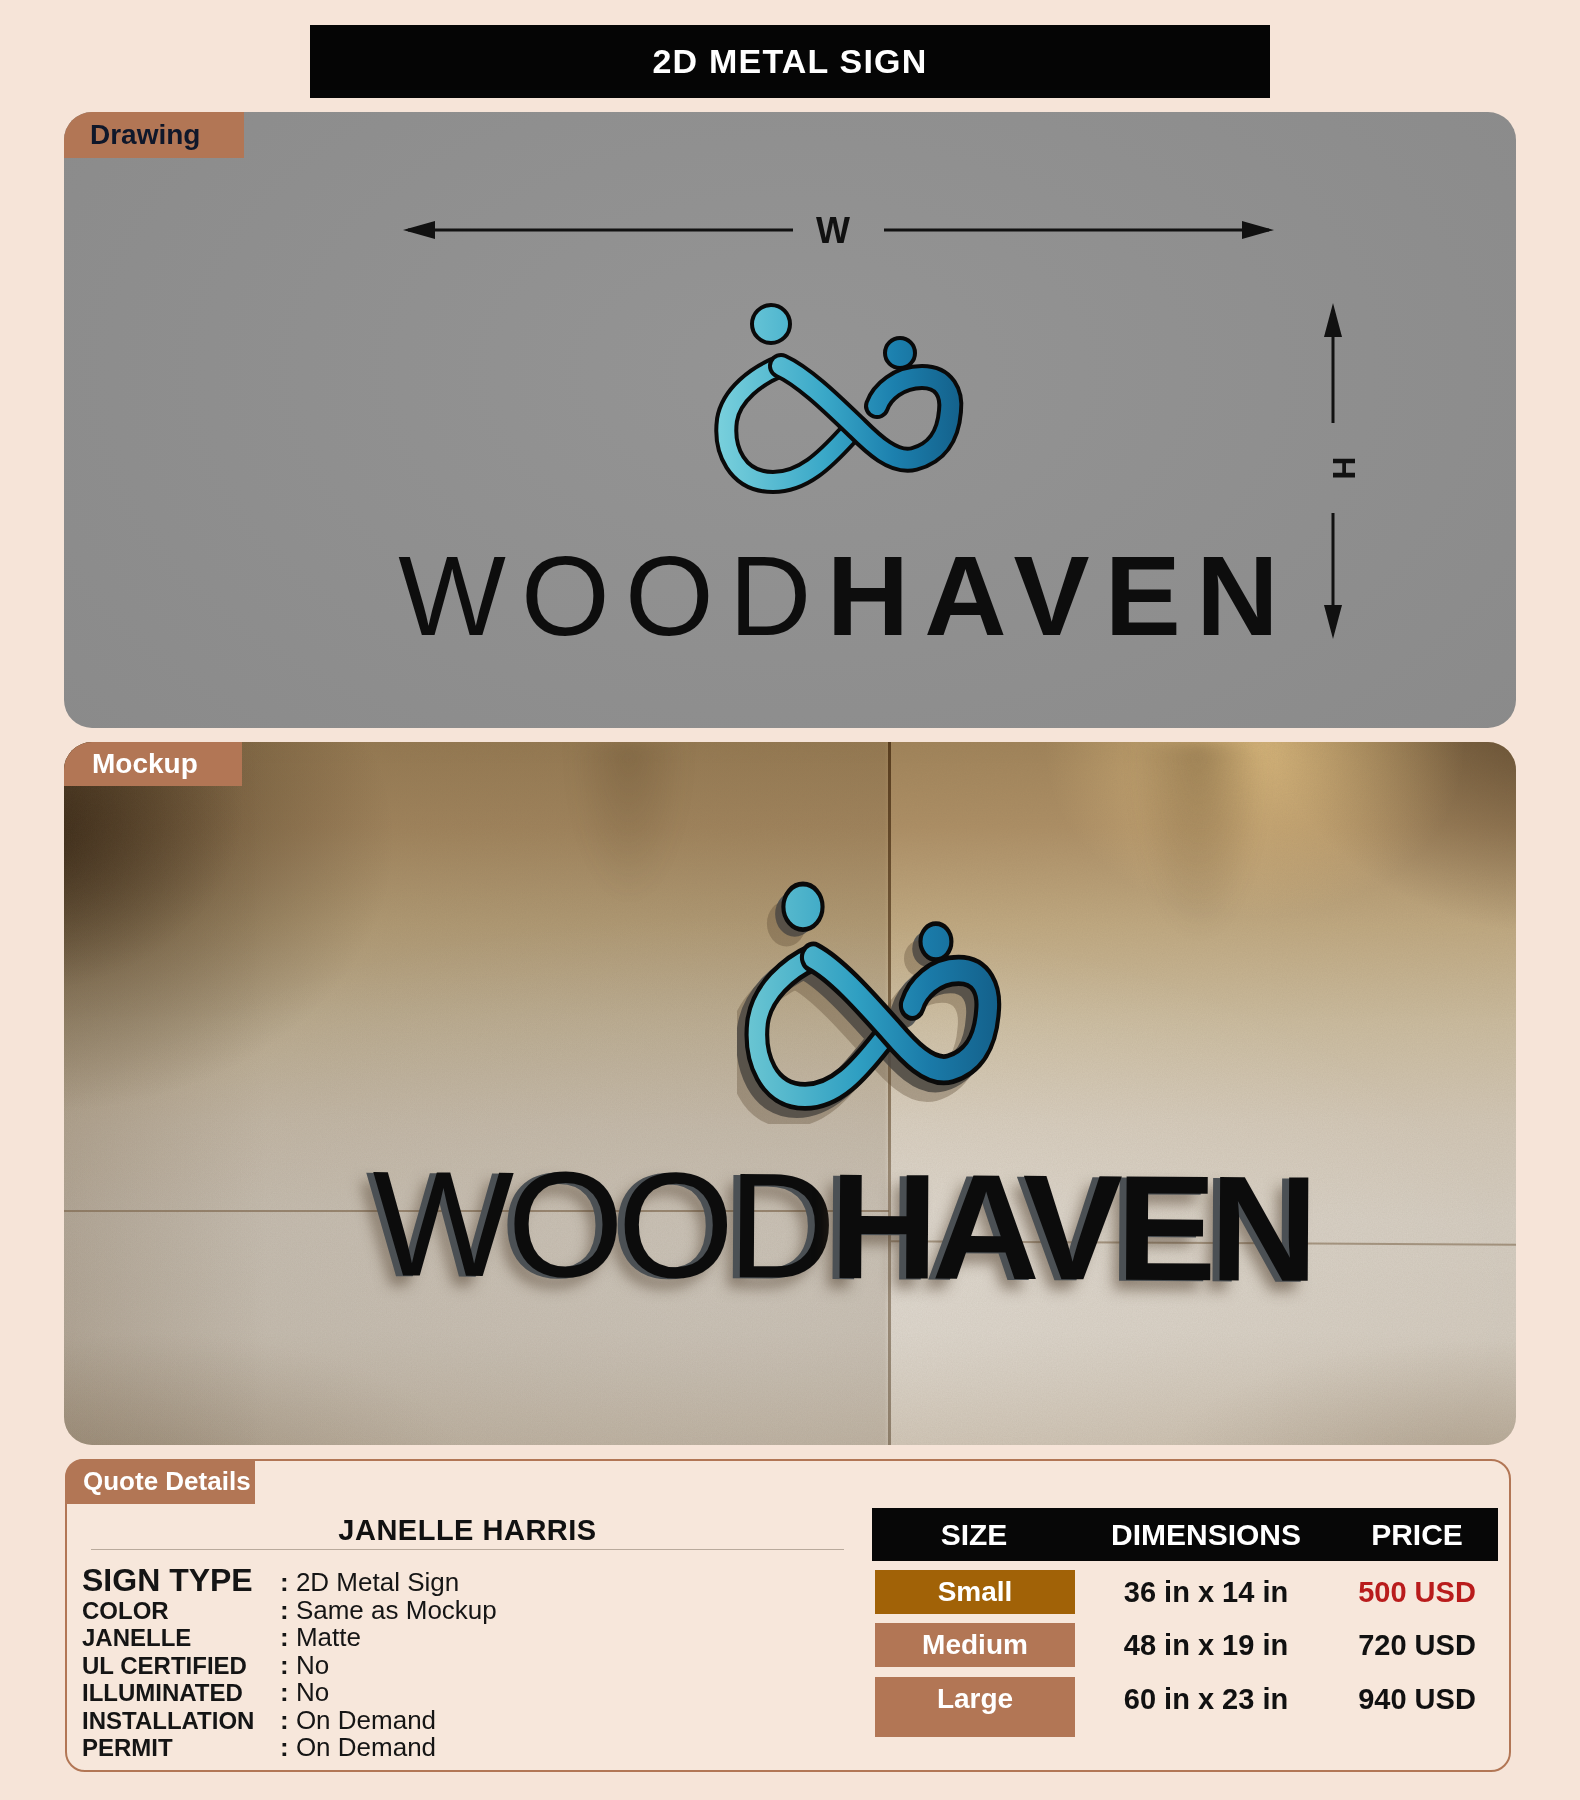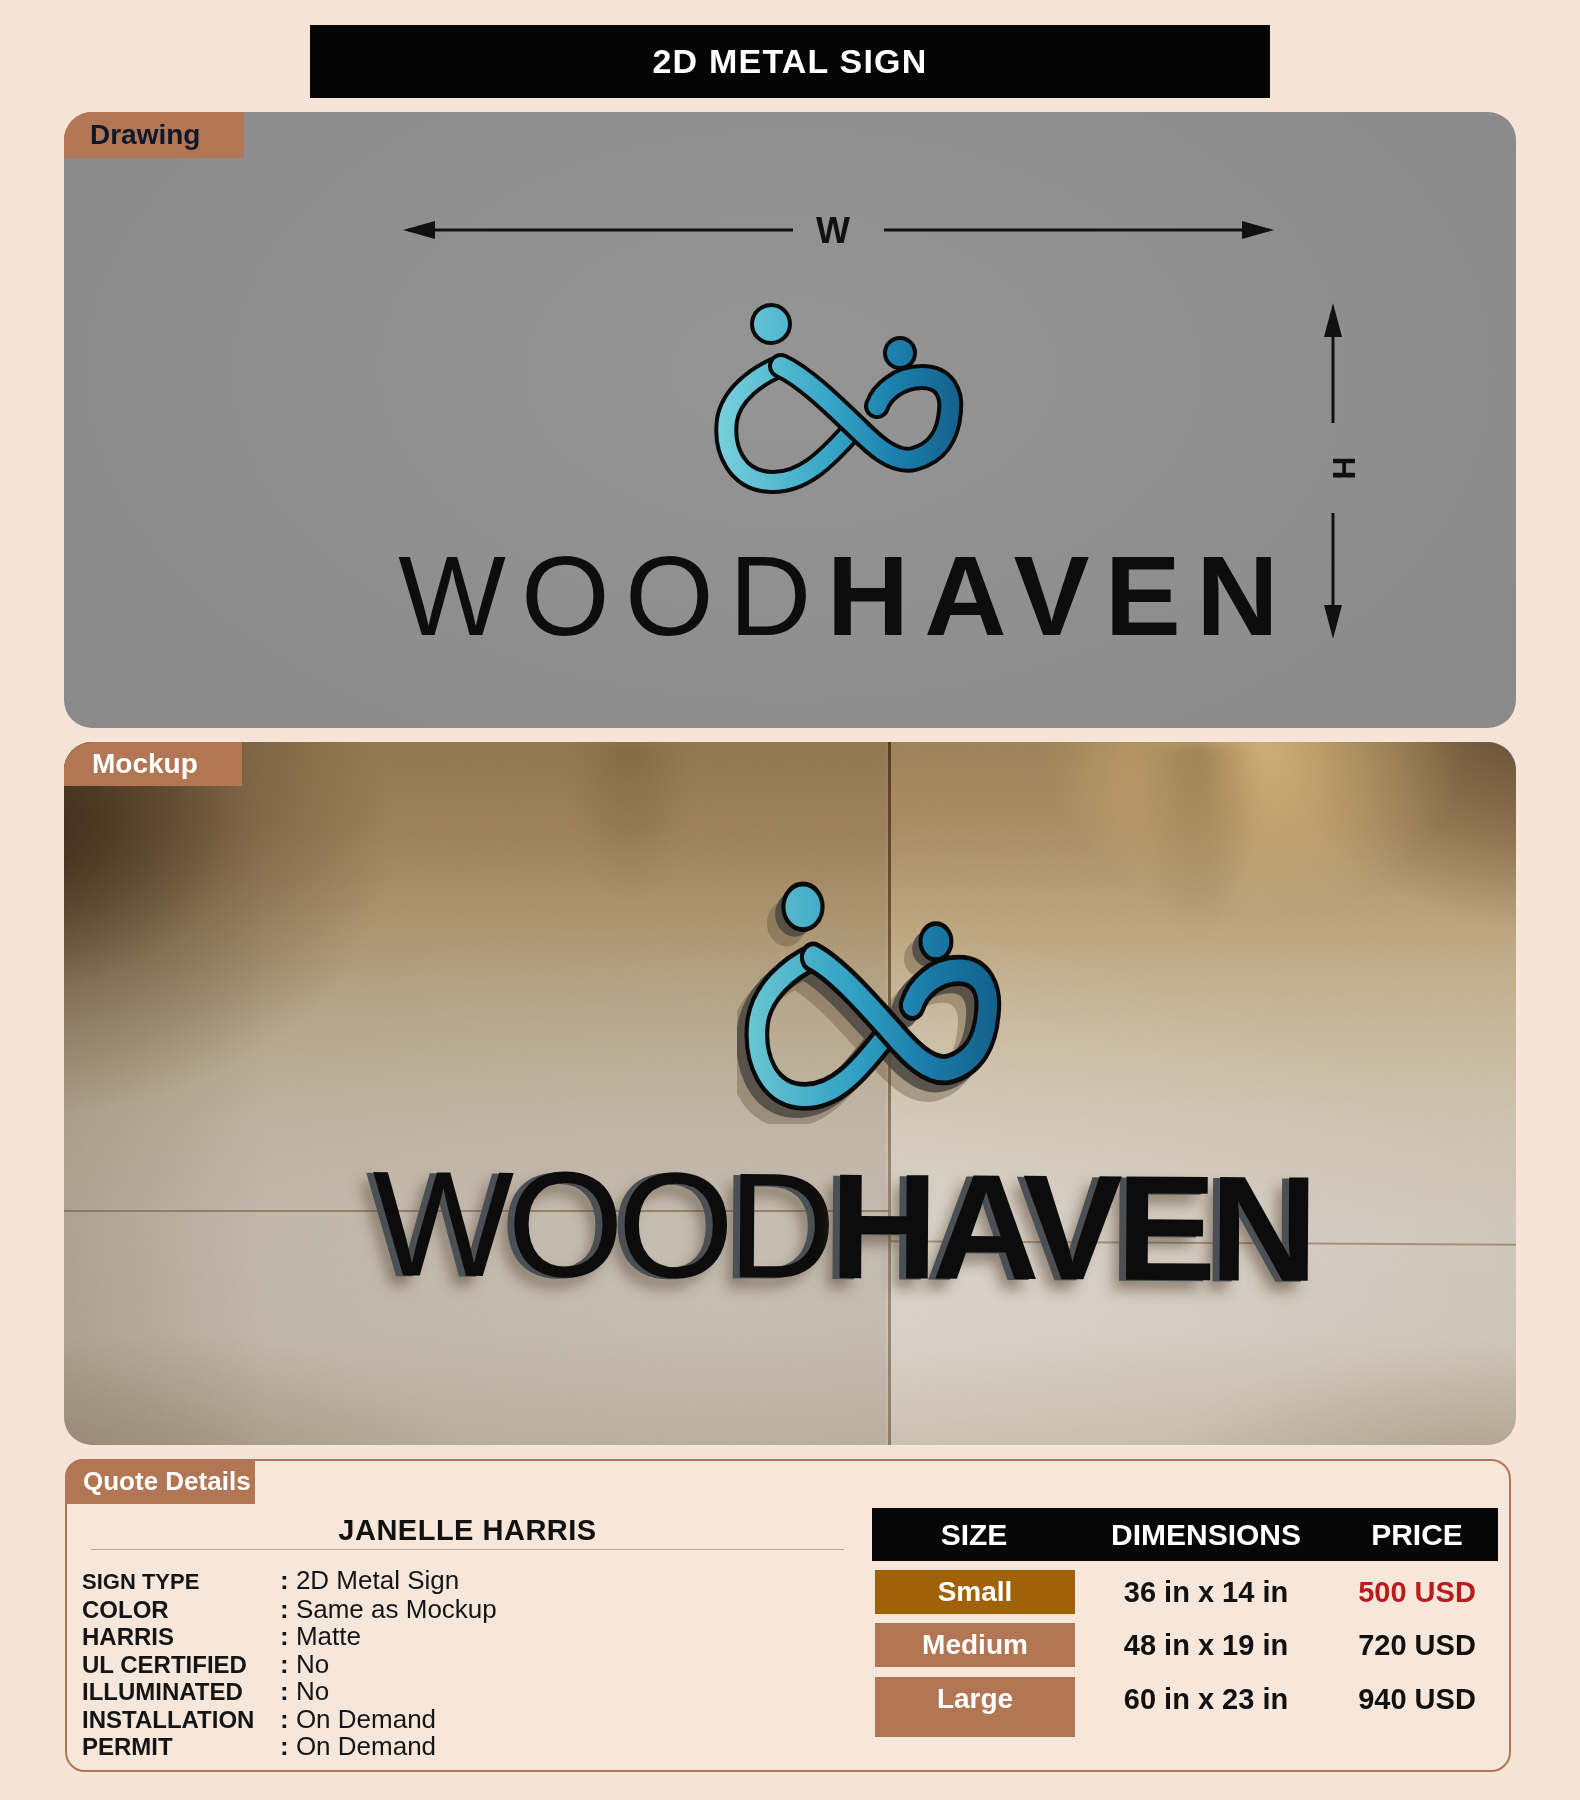--- a/index.html
+++ b/index.html
@@ -130,23 +130,23 @@
 
 <div class="abs" style="left:65px;top:1459px;width:1446px;height:313px;border:2px solid #b27655;border-radius:20px;background:#f7e7db;box-sizing:border-box;"></div>
 
 <div class="abs" style="left:65px;top:1459px;width:190px;height:45px;background:#b27655;border-radius:18px 0 0 0;color:#fff;font-weight:bold;font-size:26px;line-height:45px;padding-left:18px;box-sizing:border-box;">Quote Details</div>
 
 <div class="abs" style="left:90px;top:1514px;width:755px;text-align:center;font-weight:bold;font-size:29px;letter-spacing:0.5px;color:#111;">JANELLE HARRIS</div>
 
 <div class="abs" style="left:91px;top:1549px;width:753px;height:1px;background:#b9aa9c;"></div>
 
 <div class="abs" style="left:82px;top:1567px;font-size:26px;color:#151515;line-height:27.5px;">
-  <div><span style="display:inline-block;width:198px;font-weight:bold;font-size:22px;">SIGN TYPE</span><span style="font-weight:bold;">:</span> 2D Metal Sign</div>
+  <div><span style="display:inline-block;width:198px;font-weight:bold;font-size:32px;">SIGN TYPE</span><span style="font-weight:bold;">:</span> 2D Metal Sign</div>
   <div><span style="display:inline-block;width:198px;font-weight:bold;font-size:24px;">COLOR</span><span style="font-weight:bold;">:</span> Same as Mockup</div>
-  <div><span style="display:inline-block;width:198px;font-weight:bold;font-size:24px;">HARRIS</span><span style="font-weight:bold;">:</span> Matte</div>
+  <div><span style="display:inline-block;width:198px;font-weight:bold;font-size:24px;">JANELLE</span><span style="font-weight:bold;">:</span> Matte</div>
   <div><span style="display:inline-block;width:198px;font-weight:bold;font-size:24px;">UL CERTIFIED</span><span style="font-weight:bold;">:</span> No</div>
   <div><span style="display:inline-block;width:198px;font-weight:bold;font-size:24px;">ILLUMINATED</span><span style="font-weight:bold;">:</span> No</div>
   <div><span style="display:inline-block;width:198px;font-weight:bold;font-size:24px;">INSTALLATION</span><span style="font-weight:bold;">:</span> On Demand</div>
   <div><span style="display:inline-block;width:198px;font-weight:bold;font-size:24px;">PERMIT</span><span style="font-weight:bold;">:</span> On Demand</div>
 </div>
 
 <div class="abs" style="left:872px;top:1508px;width:626px;height:53px;background:#070707;"></div>
 <div class="abs" style="left:872px;top:1508px;width:204px;height:63px;color:#fff;font-weight:bold;font-size:30px;line-height:53px;text-align:center;">SIZE</div>
 <div class="abs" style="left:1076px;top:1508px;width:260px;height:53px;color:#fff;font-weight:bold;font-size:30px;line-height:53px;text-align:center;">DIMENSIONS</div>
 <div class="abs" style="left:1336px;top:1508px;width:162px;height:53px;color:#fff;font-weight:bold;font-size:30px;line-height:53px;text-align:center;">PRICE</div>

